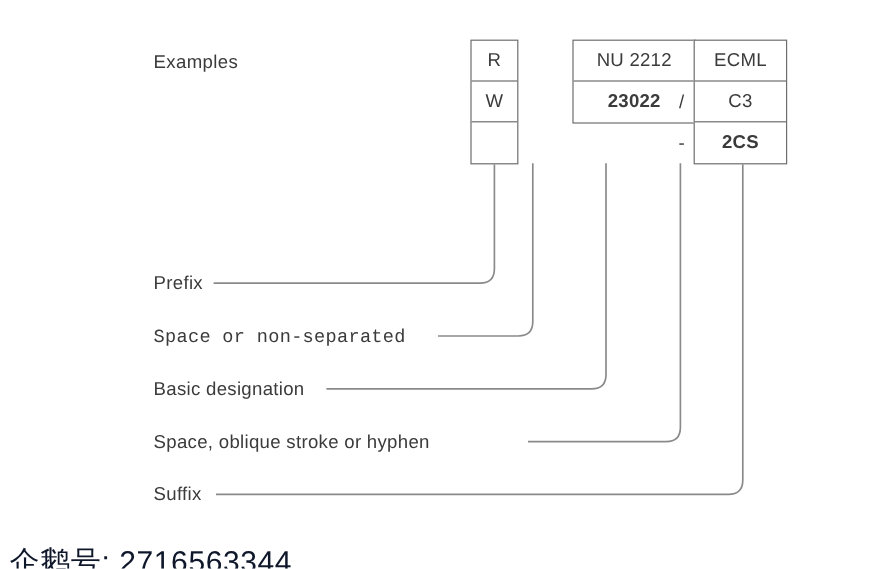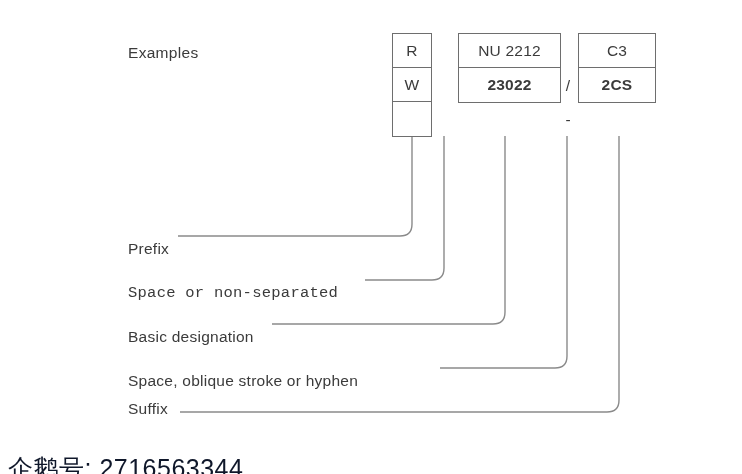--- a/index.html
+++ b/index.html
@@ -38,21 +38,21 @@
 
   
   .col {
     position: absolute;
     top: 33px;
     border: 1.4px solid #6e6e6e;
     box-sizing: border-box;
     background: #fff;
   }
   .col.prefix   { left: 392px; width: 40px;  }
-  .col.basic    { left: 458px; width: 103px; }
+  .col.basic    { left: 477px; width: 103px; }
   .col.suffix   { left: 578px; width: 78px;  }
 
   .cell {
     height: 34px;
     box-sizing: border-box;
     display: flex;
     align-items: center;
     justify-content: center;
     font-size: 15.5px;
     color: #3b3b3b;
@@ -74,27 +74,26 @@
   .sep.hyphen { top: 111px; }
 
   
   .callout {
     position: absolute;
     left: 128px;
     font-size: 15.5px;
     color: #3b3b3b;
     letter-spacing: 0.25px;
     white-space: nowrap;
-    margin-top: 12px;
   }
   .c1 { top: 228px; }
   .c2 { top: 272px; font-family: Liberation Mono, monospace; }
   .c3 { top: 316px; }
   .c4 { top: 360px; }
-  .c5 { top: 388px; }
+  .c5 { top: 404px; }
 
   .watermark {
     position: absolute;
     left: 8px;
     top: 436px;
     font-size: 25px;
     color: #0f172a;
     letter-spacing: 0.5px;
     white-space: nowrap;
     margin-top: 16px;
@@ -130,20 +129,21 @@
 
   <div class="col basic">
     <div class="cell">NU 2212</div>
     <div class="cell last">23022</div>
   </div>
 
   <div class="sep slash">/</div>
   <div class="sep hyphen">-</div>
 
   <div class="col suffix">
+    <div class="cell">ECML</div>
     <div class="cell">C3</div>
     <div class="cell last">2CS</div>
   </div>
 
   <div class="callout c1">Prefix</div>
   <div class="callout c2">Space or non-separated</div>
   <div class="callout c3">Basic designation</div>
   <div class="callout c4">Space, oblique stroke or hyphen</div>
   <div class="callout c5">Suffix</div>
 

